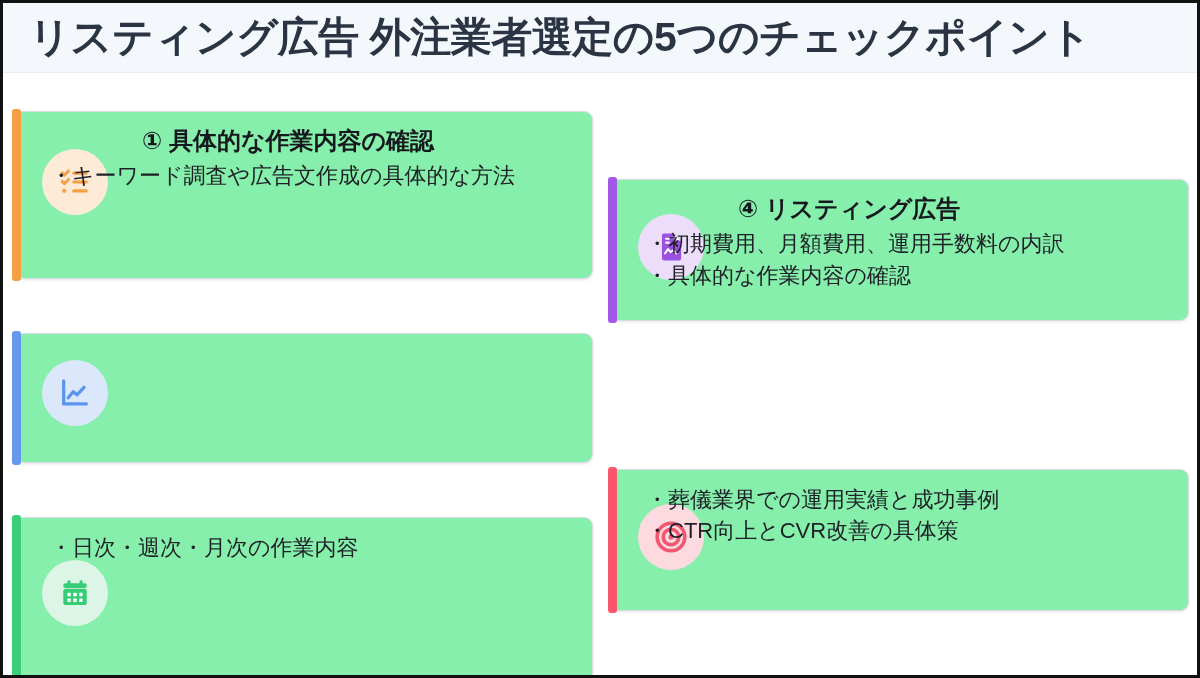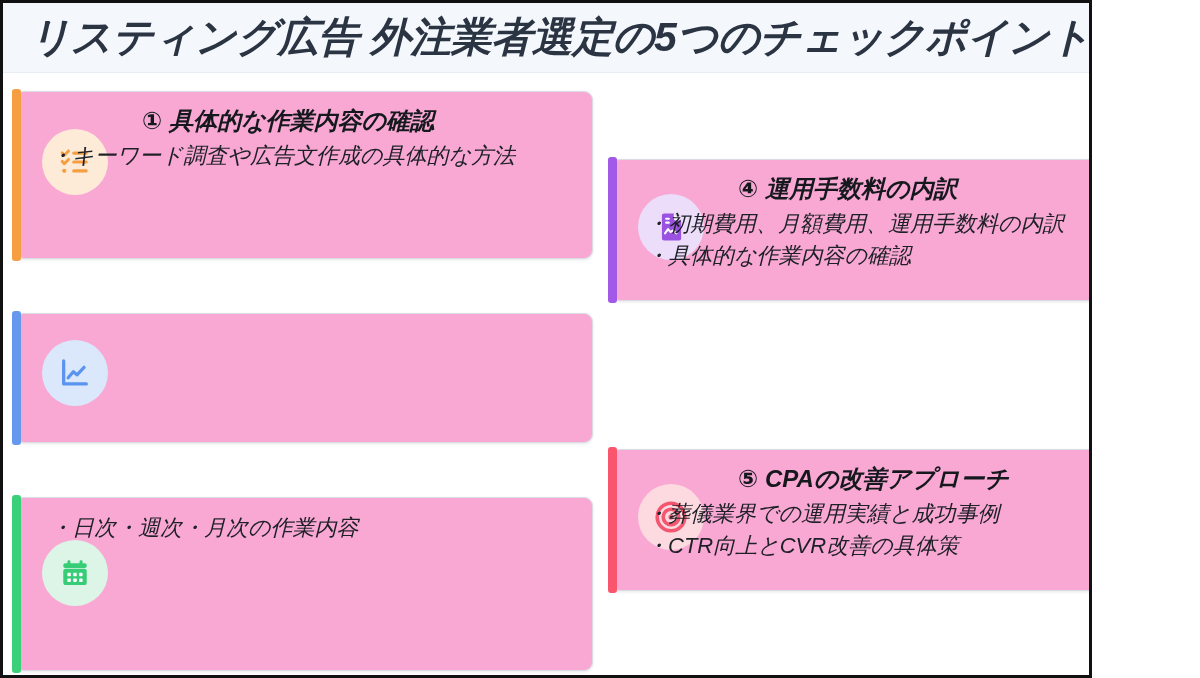--- a/index.html
+++ b/index.html
@@ -8,26 +8,25 @@
   html, body {
     width: 1200px;
     height: 678px;
     overflow: hidden;
     background: #ffffff;
     font-family: "Liberation Sans", "DejaVu Sans", sans-serif;
   }
 
   #infographic {
     position: relative;
-    width: 1092px;
+    width: 1200px;
     height: 678px;
     background: #ffffff;
     border: 3px solid #111111;
     overflow: hidden;
-    font-style: italic;
   }
 
   
   #header-band {
     position: absolute;
     left: 0;
     top: 0;
     width: 1194px;
     height: 70px;
     background: #f4f7fb;
@@ -61,25 +60,26 @@
     top: 0;
     height: 602px;
   }
   #column-left  { left: 12px;  width: 584px; }
   #column-right { left: 608px; width: 578px; }
 
   
   .card {
     position: absolute;
     left: 0;
-    background: #f9a8d4;
+    background: #86efac;
     border: 1px solid #d9dde3;
     border-radius: 9px;
     box-shadow: 0 1px 3px rgba(16, 24, 40, 0.10);
     overflow: visible;
+    margin-top: 20px;
   }
 
   .card-accent {
     position: absolute;
     left: -4px;
     top: -3px;
     bottom: -3px;
     width: 9px;
     border-radius: 3px;
     z-index: 3;
@@ -236,41 +236,40 @@
           <div class="card-icon" style="background: rgb(236, 221, 250);">
             <svg width="32" height="32" viewBox="0 0 24 24" fill="none" aria-hidden="true">
               <path d="M5.2 3.4a1.6 1.6 0 0 1 1.6-1.6h7.3L19.6 7v13.6a1.6 1.6 0 0 1-1.6 1.6H6.8a1.6 1.6 0 0 1-1.6-1.6V3.4z" fill="#9b52e0"></path>
               <path d="M14.1 1.8V5.6a1.5 1.5 0 0 0 1.5 1.5h4" fill="#ffffff"></path>
               <rect x="7.6" y="5.0" width="3.5" height="1.6" rx="0.7" fill="#ffffff"></rect>
               <rect x="7.6" y="7.9" width="3.5" height="1.6" rx="0.7" fill="#ffffff"></rect>
               <path d="M7.5 16.8l2.3-3.2 1.9 2.2 1.6-1.2 2.8 2.2" stroke="#ffffff" stroke-width="1.5" stroke-linecap="round" stroke-linejoin="round" fill="none"></path>
             </svg>
           </div>
           <div class="card-body">
-            <div class="card-heading">④ 運用手数料の内訳</div>
+            <div class="card-heading">④ リスティング広告</div>
             <ul class="card-bullets">
               <li><span class="bl-text">・初期費用、月額費用、運用手数料の内訳</span></li>
               <li><span class="bl-text">・具体的な作業内容の確認</span></li>
             </ul>
           </div>
         </div>
       </div>
 
       <div class="card" id="card-5">
         <div class="card-accent" style="background: rgb(249, 85, 109);"></div>
         <div class="card-inner">
           <div class="card-icon" style="background: rgb(253, 217, 224);">
             <svg width="36" height="36" viewBox="0 0 24 24" fill="none" aria-hidden="true">
               <circle cx="12" cy="12" r="9.2" stroke="#f3566f" stroke-width="2.4" fill="none"></circle>
               <circle cx="12" cy="12" r="5.2" stroke="#f3566f" stroke-width="2.4" fill="none"></circle>
               <circle cx="12" cy="12" r="1.7" fill="#f3566f"></circle>
             </svg>
           </div>
           <div class="card-body">
-            <div class="card-heading">⑤ CPAの改善アプローチ</div>
             <ul class="card-bullets">
               <li><span class="bl-text">・葬儀業界での運用実績と成功事例</span></li>
               <li><span class="bl-text">・CTR向上とCVR改善の具体策</span></li>
             </ul>
           </div>
         </div>
       </div>
 
     </div>
 

